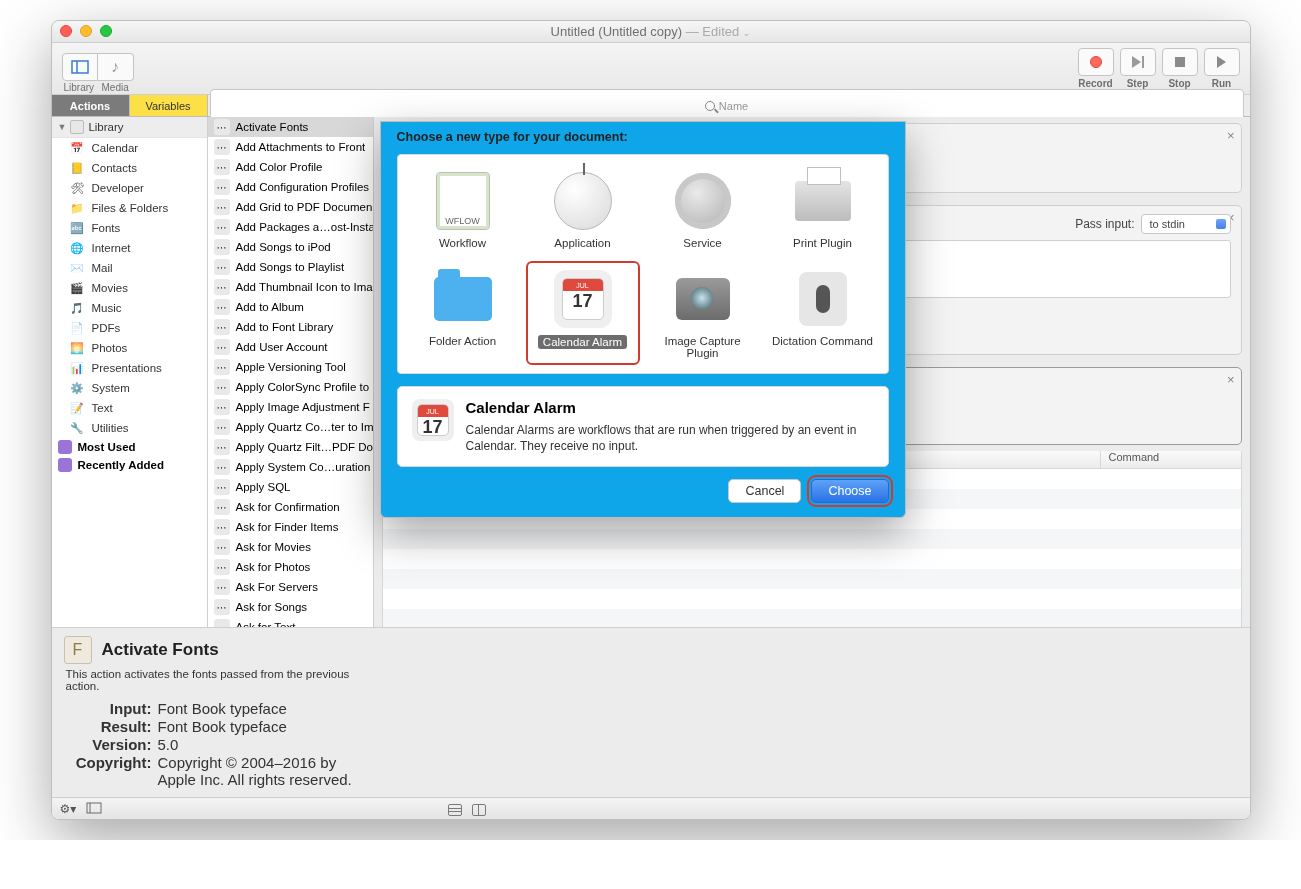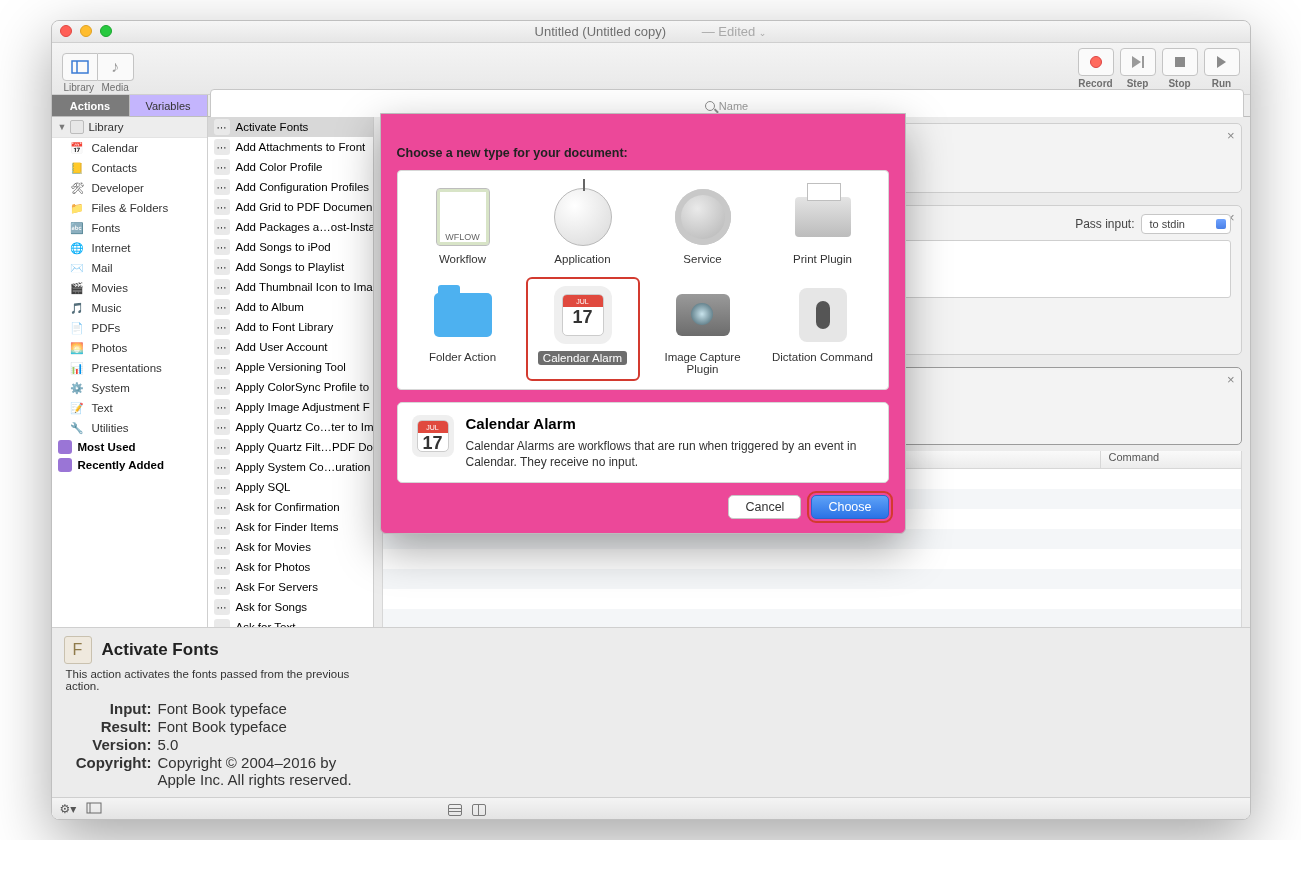--- a/index.html
+++ b/index.html
@@ -4,38 +4,38 @@
 <style>
   * { box-sizing: border-box; font-family: -apple-system, "Helvetica Neue", Arial, sans-serif; }
   body { margin:0; background:#fff; display:flex; justify-content:center; align-items:flex-start; padding:20px; }
   .window { width:1200px; height:800px; background:#ececec; border:1px solid #bfbfbf; border-radius:8px; box-shadow:0 20px 60px rgba(0,0,0,.35); position:relative; overflow:hidden; display:flex; flex-direction:column; }
   .titlebar { height:22px; background:linear-gradient(#f6f6f6,#e6e6e6); border-bottom:1px solid #cfcfcf; display:flex; align-items:center; justify-content:center; position:relative; font-size:13px; color:#6f6f6f; }
   .traffic { position:absolute; left:8px; top:4px; display:flex; gap:8px;}
   .tl-dot{width:12px;height:12px;border-radius:50%;}
   .red{background:#ff5f57;border:1px solid #e14640;}
   .yellow{background:#ffbd2e;border:1px solid #dfa123;}
   .green{background:#28c940;border:1px solid #1ba62f;}
-  .titlebar .edited{color:#a9a9a9;padding-left:32px;}
+  .titlebar .edited{color:#a9a9a9;}
   .toolbar{height:52px;background:linear-gradient(#f4f4f4,#e8e8e8);border-bottom:1px solid #cfcfcf;display:flex;align-items:center;padding:0 10px;}
   .tb-group-left{display:flex;gap:0;}
   .tb-btn{width:36px;height:28px;background:#fafafa;border:1px solid #c4c4c4;display:flex;align-items:center;justify-content:center;margin-top:-4px;}
   .tb-btn:first-child{border-radius:4px 0 0 4px;}
   .tb-btn:last-child{border-radius:0 4px 4px 0;border-left:none;}
   .tb-label{font-size:10px;color:#6f6f6f;position:absolute;}
   .lbl-lib{left:12px;top:61px;}
   .lbl-media{left:50px;top:61px;}
   .tb-right{margin-left:auto;display:flex;gap:6px;align-items:flex-start;}
   .tb-right .tbr{width:36px;height:28px;background:#fafafa;border:1px solid #c4c4c4;border-radius:4px;display:flex;align-items:center;justify-content:center;}
   .tbr-wrap{display:flex;flex-direction:column;align-items:center;gap:2px;font-size:10px;color:#6f6f6f;font-weight:bold;}
   .rec-dot{width:12px;height:12px;border-radius:50%;background:#ff6a5d;border:1px solid #d44;}
   .tri-r{width:0;height:0;border-top:6px solid transparent;border-bottom:6px solid transparent;border-left:9px solid #8a8a8a;}
   .sq{width:10px;height:10px;background:#8a8a8a;}
   .subbar{height:22px;display:flex;align-items:stretch;border-bottom:1px solid #bdbdbd;}
   .tabseg{width:156px;display:flex;font-size:11px;border-radius:10px;}
-  .tab{flex:1;display:flex;align-items:center;justify-content:center;background:#c4b5fd;color:#333;border-right:1px solid #bdbdbd;}
+  .tab{flex:1;display:flex;align-items:center;justify-content:center;background:#fde047;color:#333;border-right:1px solid #bdbdbd;}
   .tab.active{background:#7b7b7b;color:#fff;font-weight:600;}
   .searchwrap{flex:1;display:flex;align-items:center;padding:2px 6px 2px 2px;background:#ececec;}
   .search{flex:1;height:34px;border:1px solid #c7c7c7;border-radius:4px;background:#fff;display:flex;align-items:center;justify-content:center;gap:4px;font-size:11px;color:#9b9b9b;}
   .mag{width:10px;height:10px;border:1.5px solid #8e8e8e;border-radius:50%;position:relative;}
   .mag::after{content:'';position:absolute;width:5px;height:1.5px;background:#8e8e8e;transform:rotate(45deg);left:8px;top:8px;}
   .body{flex:1;display:flex;overflow:hidden;}
   .sidebar{width:156px;background:#fff;border-right:1px solid #cfcfcf;font-size:11.5px;overflow:auto;}
   .lib-hdr{background:#ededed;padding:3px 6px;display:flex;align-items:center;gap:4px;color:#333;border-bottom:1px solid #e3e3e3;}
   .lib-hdr .chev{font-size:9px;color:#7a7a7a;}
   .sb-item{display:flex;align-items:center;gap:6px;padding:2px 4px 2px 18px;color:#333;}
@@ -65,21 +65,21 @@
   .info-left{width:322px;padding:10px 14px;overflow:hidden;}
   .info-left h3{margin:2px 0 8px 36px;font-size:17px;font-weight:700;color:#222;}
   .info-left .fico{position:absolute;left:12px;top:8px;width:28px;height:28px;background:#efe9de;border:1px solid #c9c1af;border-radius:3px;display:flex;align-items:center;justify-content:center;font-size:16px;color:#8f7a4a;}
   .info-desc{margin:0 0 8px 0;font-size:11.5px;color:#333;}
   .kv{display:flex;font-size:15px;margin:1px 0;}
   .kv .k{width:92px;text-align:right;font-weight:700;padding-right:6px;}
   .kv .v{flex:1;}
   .statusbar{position:absolute;left:0;right:0;bottom:0;height:22px;background:linear-gradient(#f4f4f4,#e4e4e4);border-top:1px solid #cfcfcf;display:flex;align-items:center;padding:0 8px;gap:10px;}
   .gear{font-size:12px;color:#555;}
   
-  .sheet{position:absolute;left:328px;top:92px;width:526px;background:#ec4899;border:1px solid #bcbcbc;border-radius:0 0 6px 6px;box-shadow:0 16px 44px rgba(0,0,0,.35);padding:32px 16px 14px 16px;z-index:50;}
+  .sheet{position:absolute;left:328px;top:100px;width:526px;background:#0ea5e9;border:1px solid #bcbcbc;border-radius:0 0 6px 6px;box-shadow:0 16px 44px rgba(0,0,0,.35);padding:8px 16px 14px 16px;z-index:50;}
   .sheet h4{margin:0 0 10px 0;font-size:12.5px;font-weight:700;color:#222;}
   .grid{display:grid;grid-template-columns:repeat(4,1fr);gap:10px 10px;background:#fff;border:1px solid #d7d7d7;border-radius:4px;padding:10px;}
   .cell{display:flex;flex-direction:column;align-items:center;gap:4px;font-size:11.5px;color:#333;text-align:center;padding:4px 2px;border-radius:4px;}
   .cell.sel{outline:2px solid #d33a2f;outline-offset:0;}
   .cell .bigico{width:64px;height:64px;display:flex;align-items:center;justify-content:center;position:relative;}
   .wflow{width:54px;height:58px;background:#fff;border:1px solid #bdbdbd;border-radius:4px;display:flex;align-items:flex-end;justify-content:center;font-size:9px;color:#666;padding-bottom:3px;box-shadow:inset 0 0 0 3px #d8e4c7;}
   .robot{width:58px;height:58px;border-radius:50%;background:radial-gradient(circle at 35% 30%,#fff,#d8d8d8);border:1px solid #b9b9b9;position:relative;}
   .robot::before{content:'';position:absolute;left:28px;top:-10px;width:2px;height:12px;background:#666;}
   .gearico{width:56px;height:56px;border-radius:50%;background:radial-gradient(circle at 40% 35%,#eaeaea,#a9a9a9);box-shadow:0 0 0 6px #c8c8c8 inset;}
   .printer{width:56px;height:40px;background:linear-gradient(#e4e4e4,#bcbcbc);border-radius:4px;position:relative;}

